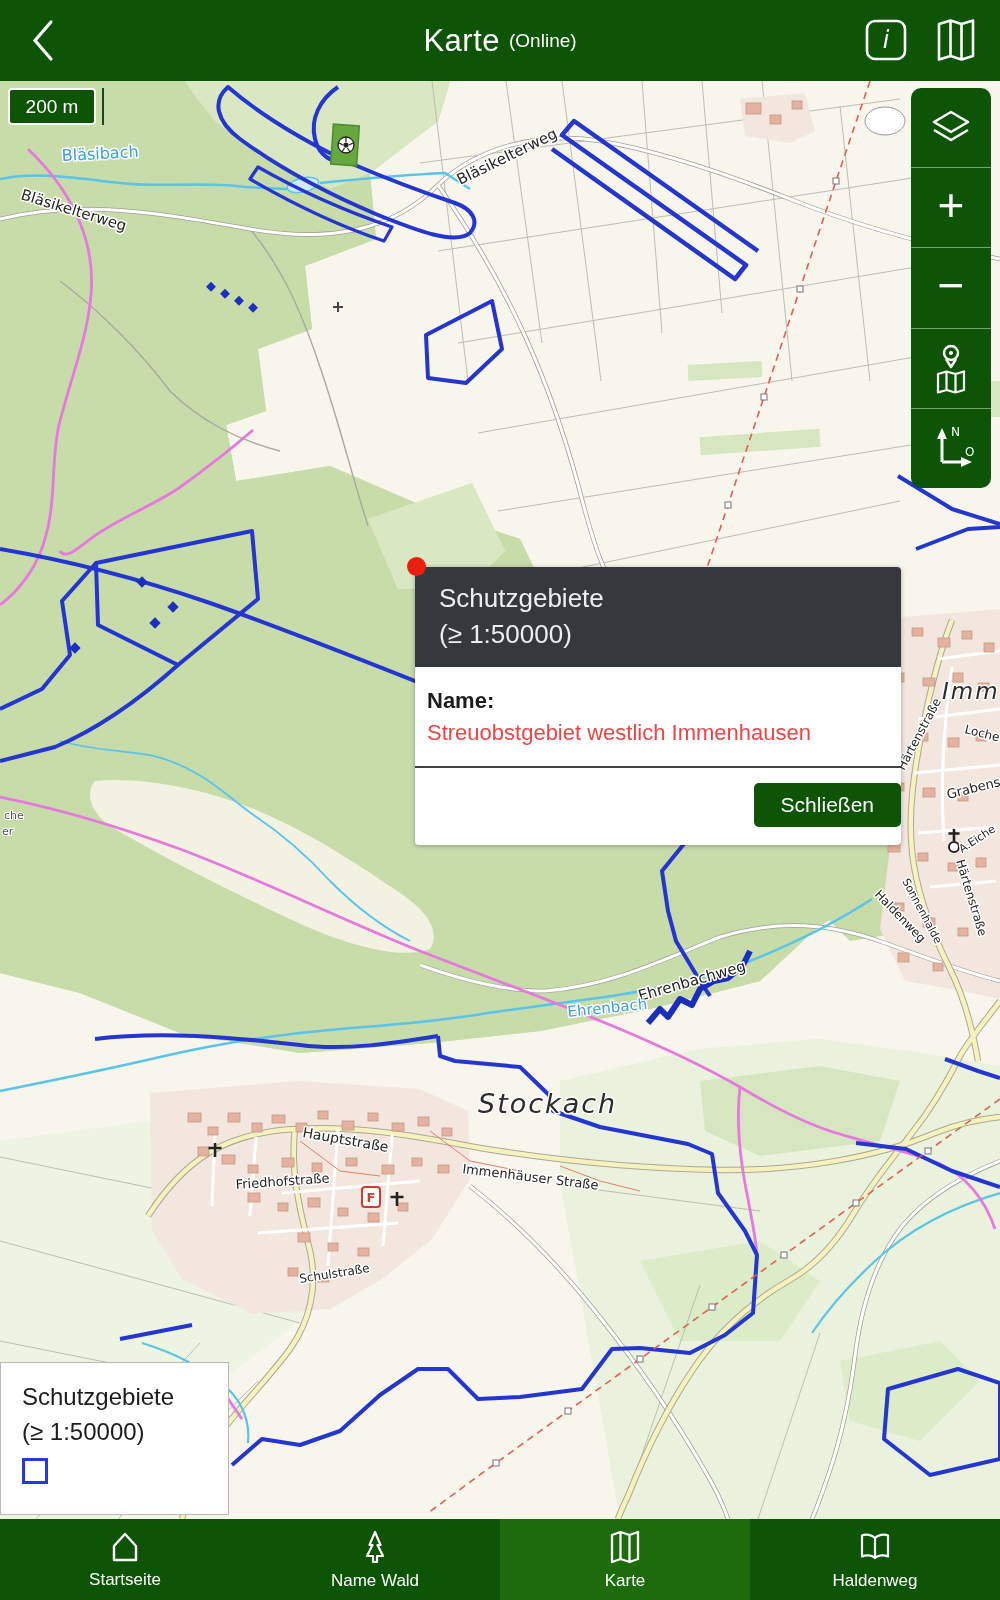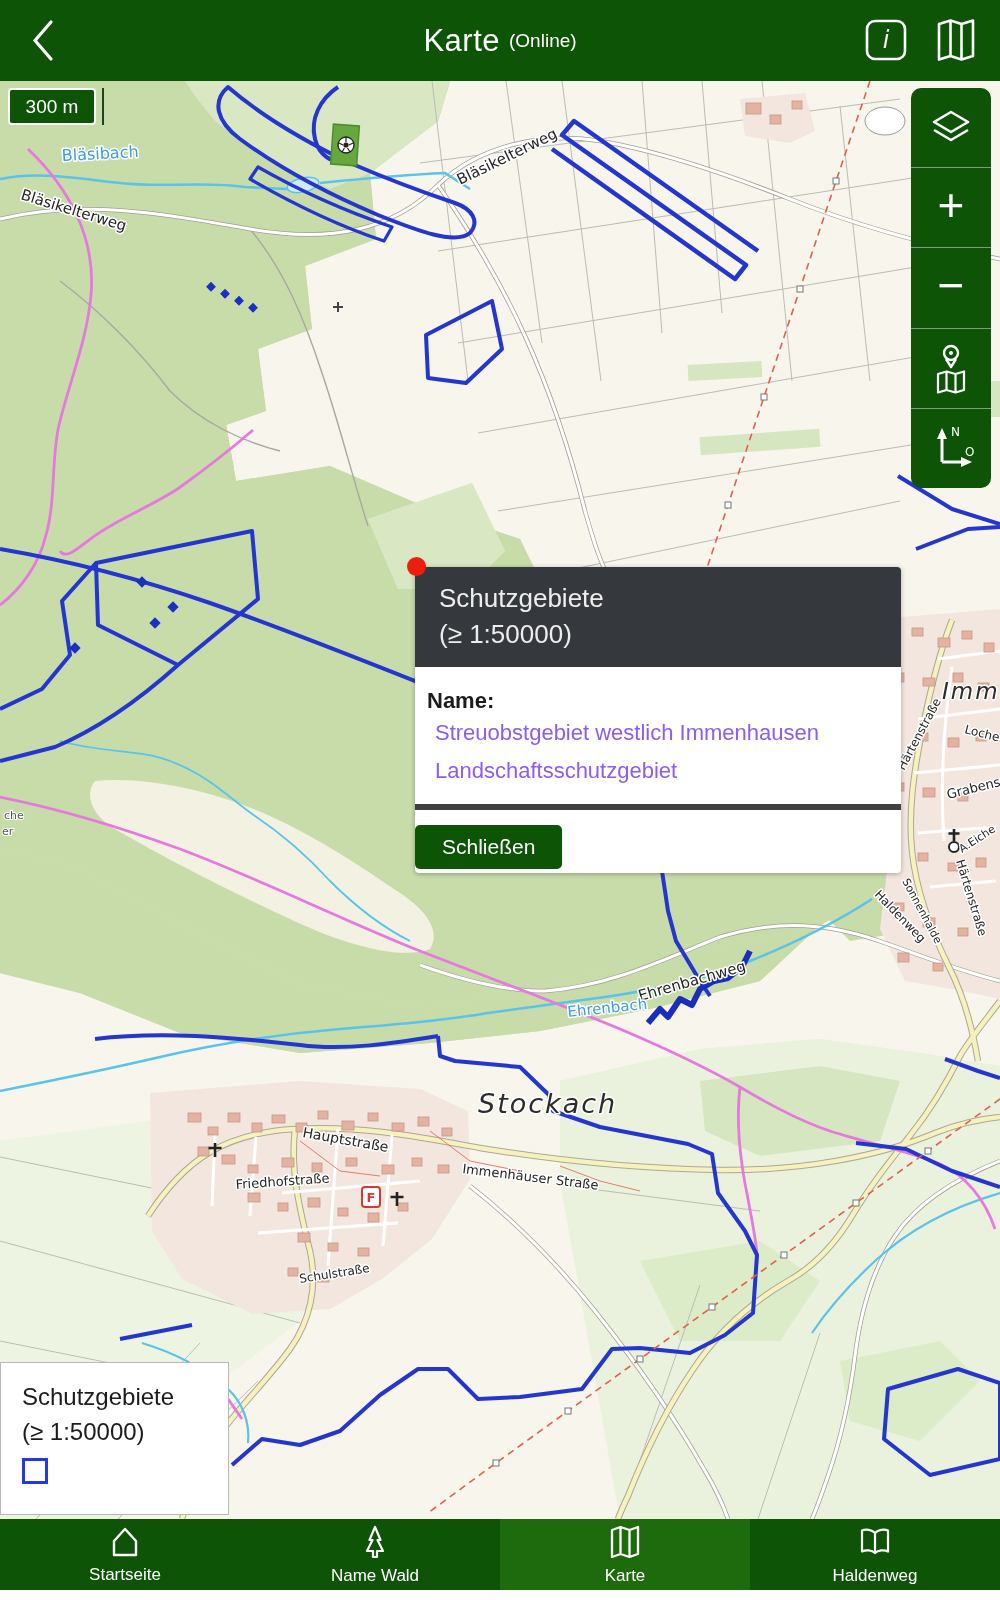--- a/index.html
+++ b/index.html
@@ -34,34 +34,34 @@
   .tool{flex:1;display:flex;align-items:center;justify-content:center;position:relative;color:#fff;cursor:pointer}
   .tool+.tool{border-top:1px solid rgba(255,255,255,.45)}
   .tool-glyph{font-size:46px;font-weight:300;line-height:1;margin-top:-6px}
 
   
   .popup{position:absolute;left:415px;top:486px;width:486px;background:#fff;z-index:15;
          box-shadow:0 1px 5px rgba(0,0,0,.3);border-radius:0 4px 4px 4px}
   .popup-h{background:#35393e;color:#ededed;padding:13px 24px 15px;font-size:26px;line-height:36px;font-weight:400;border-radius:0 4px 0 0}
   .popup-b{padding:16px 12px 8px;color:#1c1c1e}
   .f-label{font-size:22px;font-weight:600;margin:5px 0 6px}
-  .f-value{font-size:22px;font-weight:400;margin:0 8px 12px;color:#8b5cf6}
-  .popup-f{border-top:6px solid #404040;padding:15px 0 4px;display:flex;justify-content:flex-start}
+  .f-value{font-size:22px;font-weight:400;margin:0 0 12px;color:#ef4444}
+  .popup-f{border-top:2px solid #404040;padding:15px 0 18px;display:flex;justify-content:flex-end}
   .btn-close{background:#0d5407;color:#fff;font-size:21px;padding:10px 27px;border:none;border-radius:5px;
              font-family:inherit;cursor:pointer}
   .marker{position:absolute;left:407px;top:476px;width:19px;height:19px;border-radius:50%;background:#ec1e10;z-index:16}
 
   
   .legend{position:absolute;left:0;top:1281px;width:229px;height:153px;background:#fff;border:1px solid #b9b9b9;
           box-sizing:border-box;padding:16px 0 0 21px;z-index:10}
   .legend-t{font-size:24px;color:#1c1c1e;line-height:35px}
   .legend-sym{width:20px;height:20px;border:3px solid #2438e8;margin-top:9px;background:#fff}
 
   
-  .nav{position:absolute;left:0;top:1519px;width:1000px;height:71px;background:#0d5407;display:flex;z-index:30}
+  .nav{position:absolute;left:0;top:1519px;width:1000px;height:81px;background:#0d5407;display:flex;z-index:30}
   .nav-item{flex:1;display:flex;flex-direction:column;align-items:center;justify-content:center;gap:5px;color:#fff;cursor:pointer}
   .nav-item.active{background:#1d6b0d}
   .nav-label{font-size:17px}
 </style>
 </head>
 <body>
 
 <header class="appbar">
   <svg class="back" viewBox="0 0 40 55">
     <path d="M27 9 L11 27.5 L27 46" fill="none" stroke="#fff" stroke-width="3.2" stroke-linecap="round"></path>
@@ -385,21 +385,21 @@
       <text class="lbl" font-size="12" transform="translate(904,690) rotate(-62)">Härtenstraße</text>
       <text class="lbl" font-size="12" transform="translate(956,780) rotate(73)">Härtenstraße</text>
       <text class="lbl" font-size="11" transform="translate(902,800) rotate(62)">Sonnenhalde</text>
       <text class="lbl" font-size="12" transform="translate(874,814) rotate(46)">Haldenweg</text>
       <text class="lbl-frag" font-size="11" transform="translate(4,738)">che</text>
       <text class="lbl-frag" font-size="11" transform="translate(2,754)">er</text>
     </g>
   </svg>
 
   <div class="scale">
-    <span>300 m</span>
+    <span>200 m</span>
   </div>
 
   <div class="tools">
     <div class="tool">
       <svg width="52" height="48" viewBox="-26 -24 52 48">
         <path d="M0,-16 L17,-6 L0,4 L-17,-6 Z" fill="none" stroke="#fff" stroke-width="2.6" stroke-linejoin="round"></path>
         <path d="M-17,2 L0,12 L17,2" fill="none" stroke="#fff" stroke-width="2.6" stroke-linejoin="round"></path>
       </svg>
     </div>
     <div class="tool">
@@ -429,21 +429,20 @@
   </div>
 
   <div class="popup">
     <div class="popup-h">
       <div>Schutzgebiete</div>
       <div>(≥ 1:50000)</div>
     </div>
     <div class="popup-b">
       <div class="f-label">Name:</div>
       <div class="f-value">Streuobstgebiet westlich Immenhausen</div>
-      <div class="f-value">Landschaftsschutzgebiet</div>
     </div>
     <div class="popup-f">
       <button class="btn-close">Schließen</button>
     </div>
   </div>
   <div class="marker"></div>
 
   <div class="legend">
     <div class="legend-t">Schutzgebiete</div>
     <div class="legend-t">(≥ 1:50000)</div>

